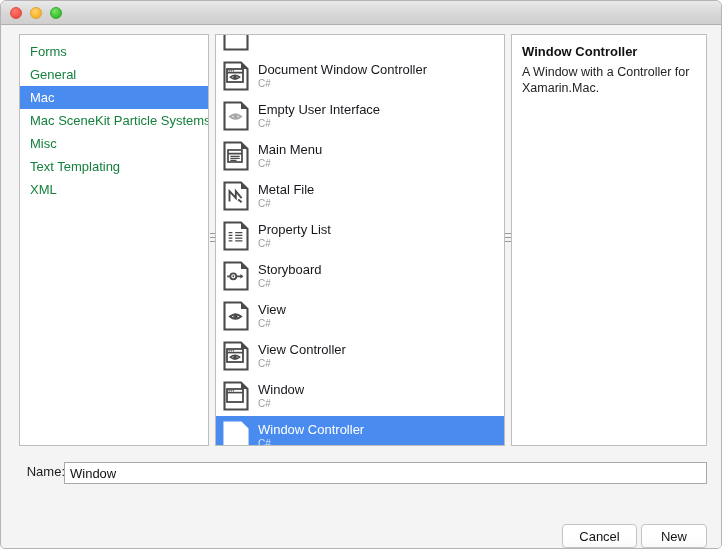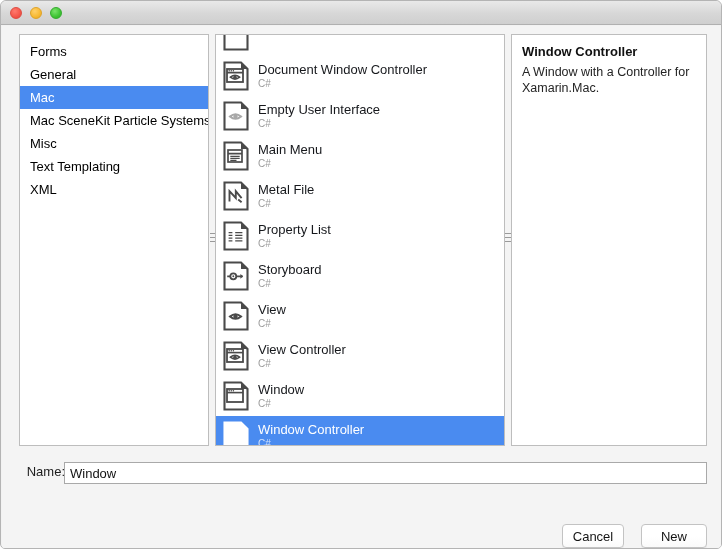--- a/index.html
+++ b/index.html
@@ -87,21 +87,21 @@
   }
   #splitter-left  { left: 208px; }
   #splitter-right { left: 503px; }
 
   
   .cat-row {
     height: 23px;
     line-height: 23px;
     padding-left: 10px;
     font-size: 13px;
-    color: #000000;
+    color: #15803d;
     white-space: nowrap;
     overflow: hidden;
   }
   .cat-row.selected {
     background: #4a8bf0;
     color: #ffffff;
   }
   #categories-list { padding-top: 5px; }
 
   
@@ -186,21 +186,21 @@
     height: 24px;
     background: linear-gradient(to bottom, #ffffff 0%, #ffffff 52%, #fafafa 100%);
     border: 1px solid #c3c3c3;
     border-radius: 4px;
     font-family: "Liberation Sans", sans-serif;
     font-size: 13px;
     color: #141414;
     box-shadow: 0 1px 0 rgba(0,0,0,0.05);
     cursor: default;
   }
-  #btn-cancel { left: 560px; top: 498px; width: 62px; }
+  #btn-cancel { left: 560px; top: 498px; width: 75px; }
   #btn-new    { left: 639px; top: 498px; width: 66px; }
 
   
   .doc-svg { display: block; width: 28px; height: 30px; }
 </style>
 </head>
 <body>
 
 <div id="window">
 

